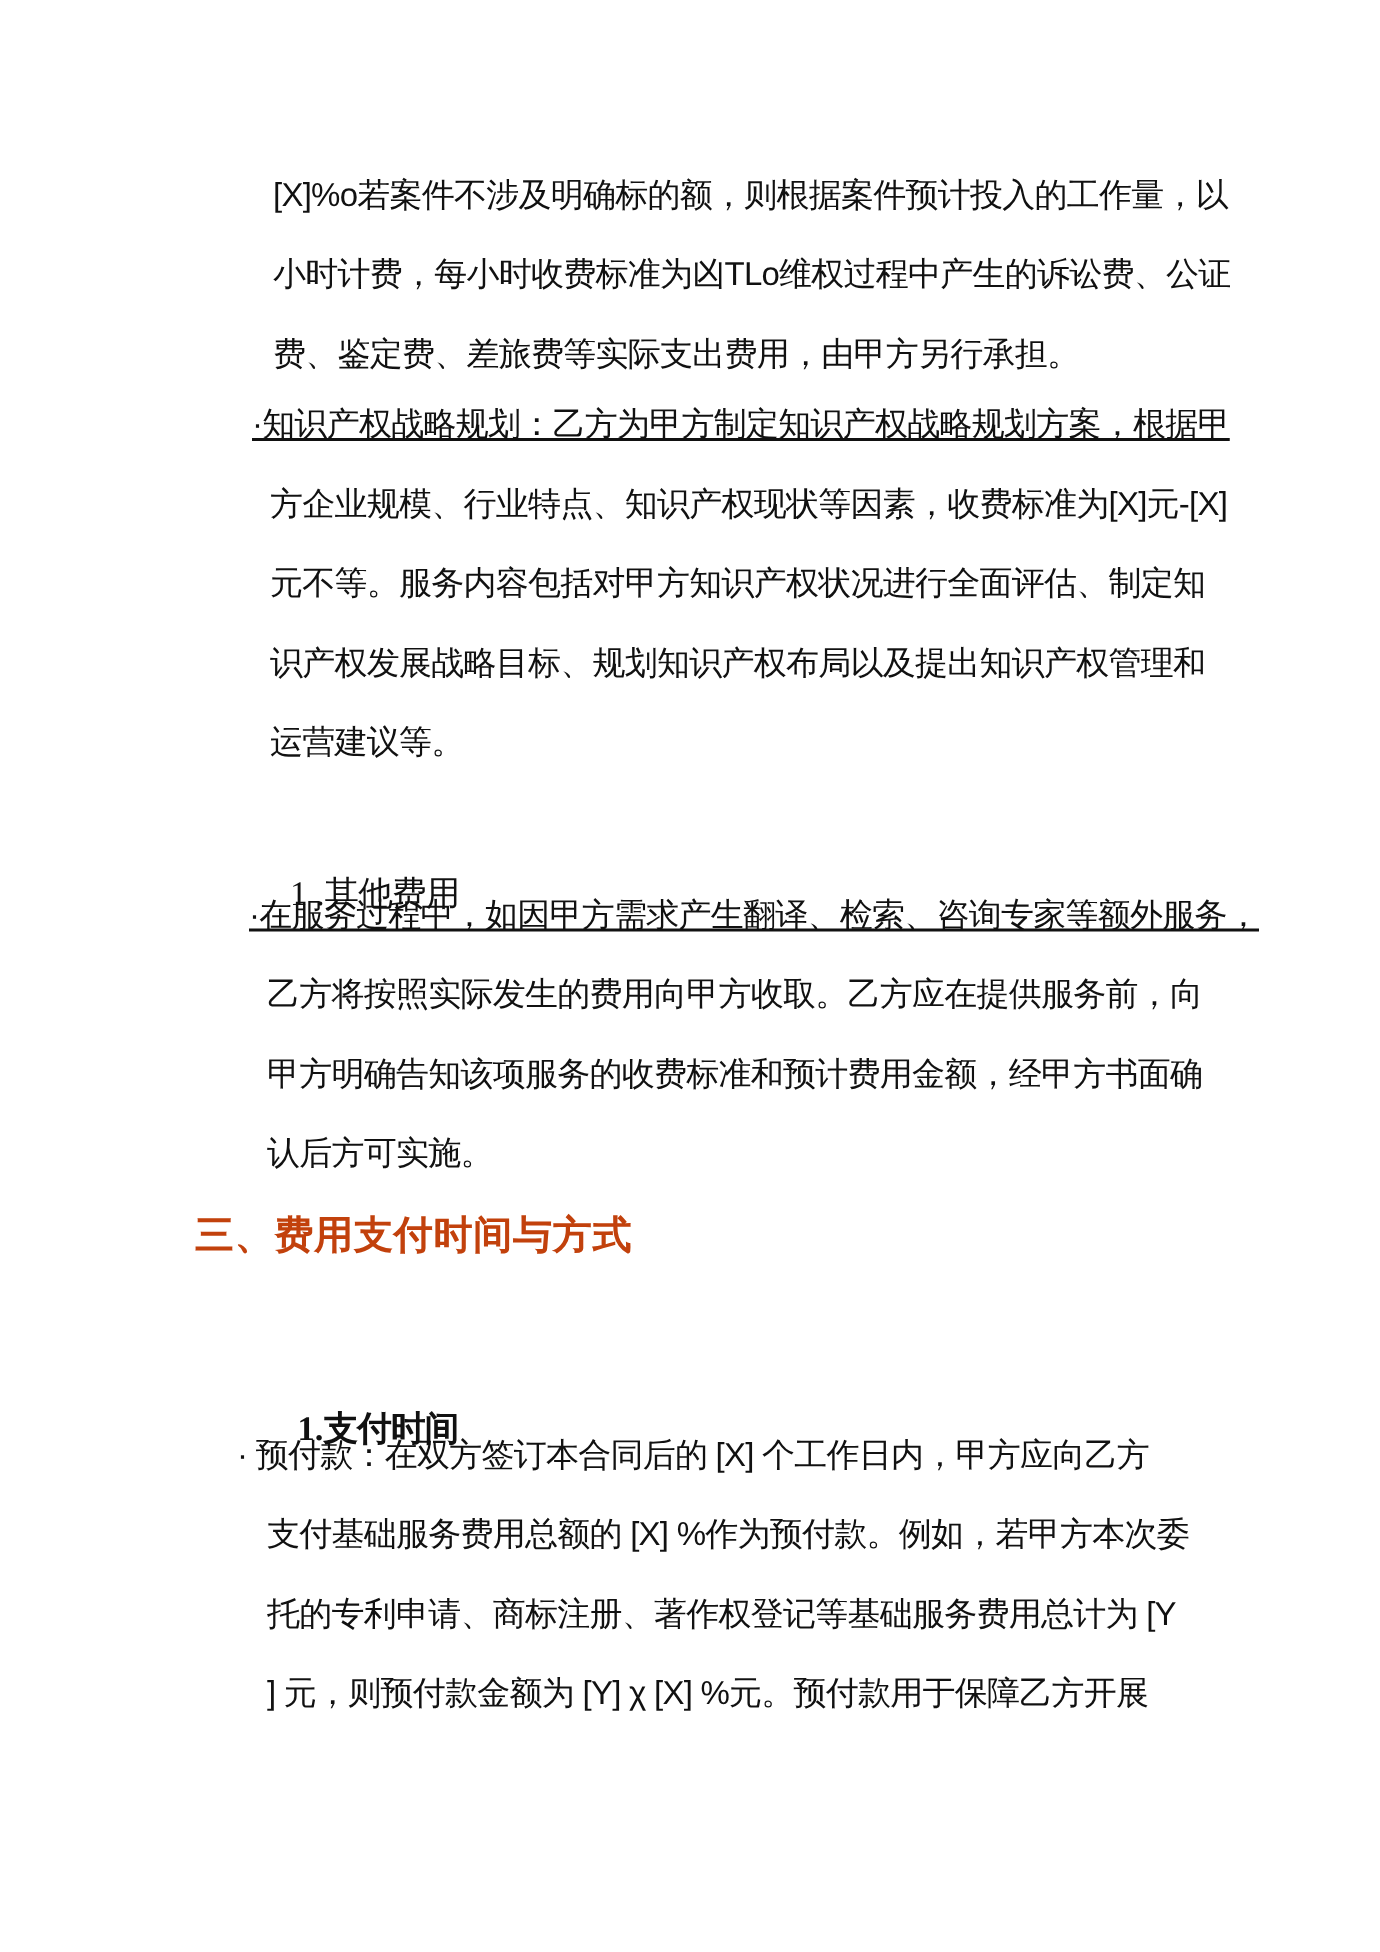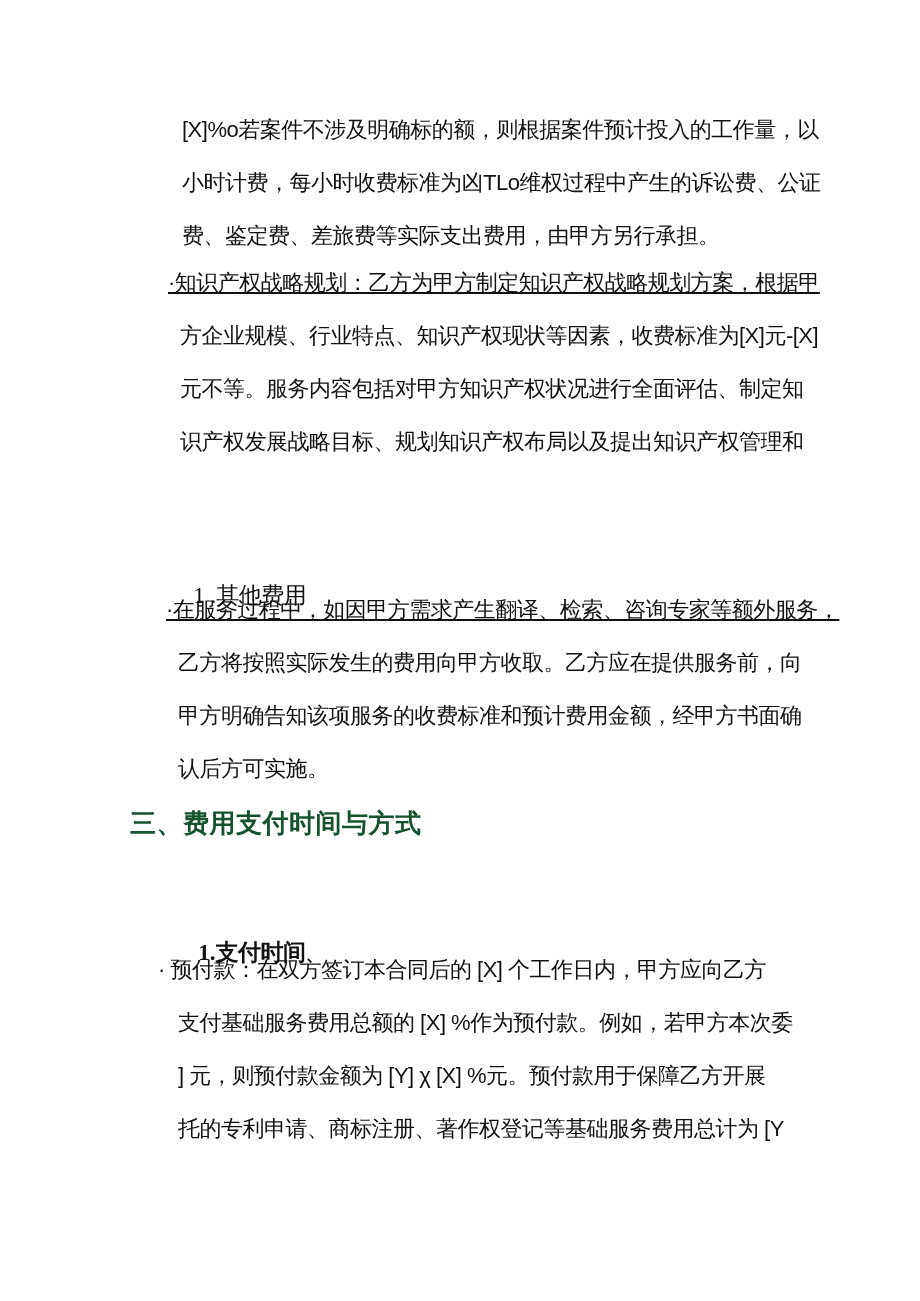--- a/index.html
+++ b/index.html
@@ -29,39 +29,40 @@
   .hang-lg{text-indent:-20px;}
   .num-heading .line{font-size:23px;}
   .num{
     font-family:"Liberation Serif","DejaVu Serif",serif;
     letter-spacing:0;
   }
   .section-heading .line{
     font-size:26px;
     font-weight:bold;
     letter-spacing:0.5px;
-    color:#14532d;
+    color:#c2410c;
   }
 </style>
 </head>
 <body>
 
 <div class="page">
 
   <div class="block" style="left:182px;top:103px;">
     <div class="line">[X]%o若案件不涉及明确标的额，则根据案件预计投入的工作量，以</div>
     <div class="line">小时计费，每小时收费标准为凶TLo维权过程中产生的诉讼费、公证</div>
     <div class="line">费、鉴定费、差旅费等实际支出费用，由甲方另行承担。</div>
   </div>
 
   <div class="block" style="left:180px;top:256px;">
     <div class="line hang-sm">·知识产权战略规划：乙方为甲方制定知识产权战略规划方案，根据甲</div>
     <div class="line">方企业规模、行业特点、知识产权现状等因素，收费标准为[X]元-[X]</div>
     <div class="line">元不等。服务内容包括对甲方知识产权状况进行全面评估、制定知</div>
     <div class="line">识产权发展战略目标、规划知识产权布局以及提出知识产权管理和</div>
+    <div class="line">运营建议等。</div>
   </div>
 
   <div class="block num-heading" style="left:158px;top:516px;">
     <div class="line">
       <span class="num">1 .</span><span>其他费用</span>
     </div>
   </div>
 
   <div class="block" style="left:178px;top:583px;">
     <div class="line hang-sm">·在服务过程中，如因甲方需求产生翻译、检索、咨询专家等额外服务，</div>
@@ -76,17 +77,17 @@
 
   <div class="block num-heading" style="left:163px;top:873px;font-weight:bold;">
     <div class="line">
       <span class="num">1.</span><span>支付时间</span>
     </div>
   </div>
 
   <div class="block" style="left:178px;top:943px;">
     <div class="line hang-lg">· 预付款：在双方签订本合同后的 [X] 个工作日内，甲方应向乙方</div>
     <div class="line">支付基础服务费用总额的 [X] %作为预付款。例如，若甲方本次委</div>
+    <div class="line">托的专利申请、商标注册、著作权登记等基础服务费用总计为 [Y</div>
     <div class="line">] 元，则预付款金额为 [Y] χ [X] %元。预付款用于保障乙方开展</div>
-    <div class="line">托的专利申请、商标注册、著作权登记等基础服务费用总计为 [Y</div>
   </div>
 
 </div>
 
 </body></html>

